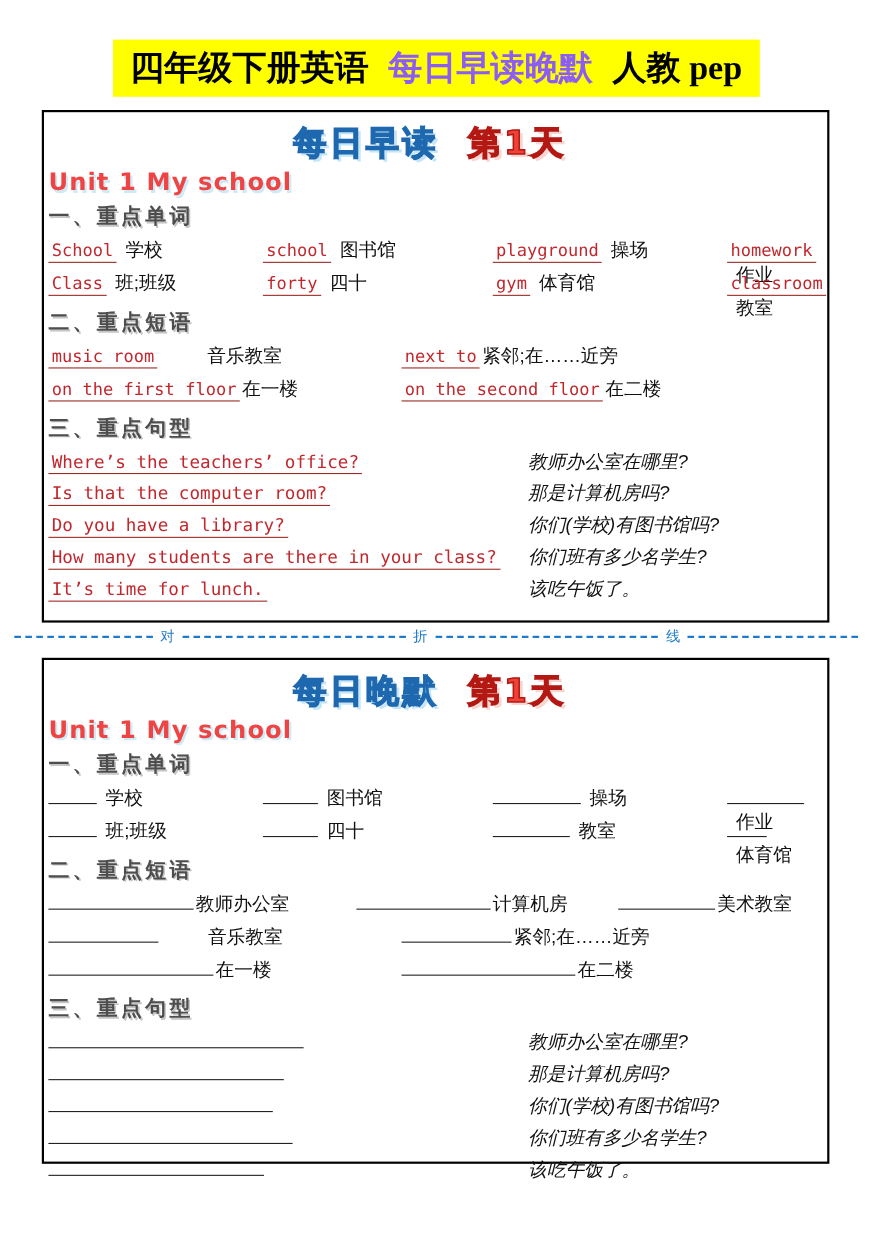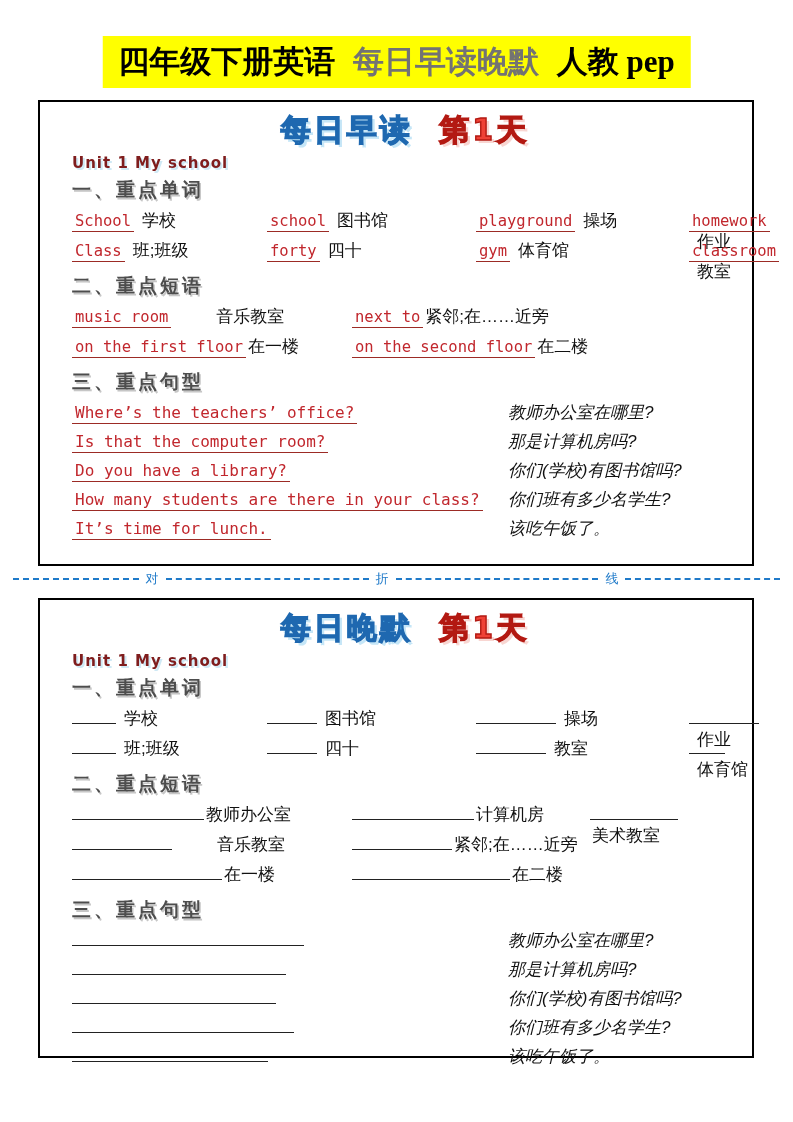--- a/index.html
+++ b/index.html
@@ -11,48 +11,48 @@
   }
   .page { position:relative; width:793px; height:1122px; }
 
   
   .header {
     position:absolute; top:36px; left:50%; transform:translateX(-50%);
     background:#ffff00; padding:5px 16px; white-space:nowrap;
     font-family:"Liberation Serif", serif; font-weight:bold; font-size:31px;
   }
   .header .t-black { color:#000;margin-top:48px; }
-  .header .t-red { color:#737373; margin:0 10px; }
+  .header .t-red { color:#8b5cf6; margin:0 10px; }
 
   
   .sheet {
     position:absolute; left:38px; width:716px;
     border:2.5px solid #000; background:#fff;
-    padding:6px 14px 4px 32px;
+    padding:6px 14px 4px 4px;
   }
   .sheet.morning { top:100px; height:466px; }
   .sheet.evening { top:598px; height:460px; }
 
   
   .banner { text-align:center; margin:2px 0 2px 0; white-space:nowrap; }
   .bubble {
     font-family:"DejaVu Sans", sans-serif; font-weight:800;
     font-size:30px; letter-spacing:3px; display:inline-block;
   }
   .bubble.blue {
     color:#5cbcec; -webkit-text-stroke:1.4px #1e68b0;
     text-shadow:3px 3px 0 #c5e6f7;
   }
   .bubble.red {
     color:#ef4136; -webkit-text-stroke:1.4px #b31912;
     text-shadow:3px 3px 0 #f8d6d2; margin-left:22px;
   }
 
   .unit {
-    color:#7f1d1d; font-weight:800; font-size:15px; letter-spacing:1px;
+    color:#ef4444; font-weight:800; font-size:22px; letter-spacing:1px;
     font-family:"DejaVu Sans", sans-serif;
     text-shadow:2px 2px 0 #cfe9f5; margin:3px 0 5px 0;
   }
   .sec {
     color:#4d4d4d; font-weight:800; font-size:19px; letter-spacing:3px;
     text-shadow:1.5px 1.5px 0 #c6c6c6; margin:4px 0 6px 0;
   }
 
   
   .en {
@@ -61,21 +61,21 @@
     border-bottom:1.6px solid #9c2b25; padding:0 3px 1px 3px;
     white-space:nowrap;
   }
   .zh { color:#111; font-size:17px; white-space:nowrap; }
 
   .wrow { display:grid; grid-template-columns:160px 174px 178px 1fr;
           align-items:baseline; height:30px;gap:35px; }
   .prow1 { display:grid; grid-template-columns:280px 238px 1fr;
            align-items:baseline; height:30px; }
   .prow2, .prow3 { display:grid; grid-template-columns:280px 1fr;
-           align-items:baseline; height:30px; }
+           align-items:baseline; height:30px;gap:41px; }
   .pair .zh { margin-left:8px; }
   .pair.tight .zh { margin-left:2px; }
   .pair.widegap .zh { margin-left:45px; }
 
   .srow { display:grid; grid-template-columns:424px 1fr;
           align-items:baseline; height:29px; }
   .srow .en { font-size:16px; }
   .srow .zh { padding-left:12px;font-style:italic; }
 
   

